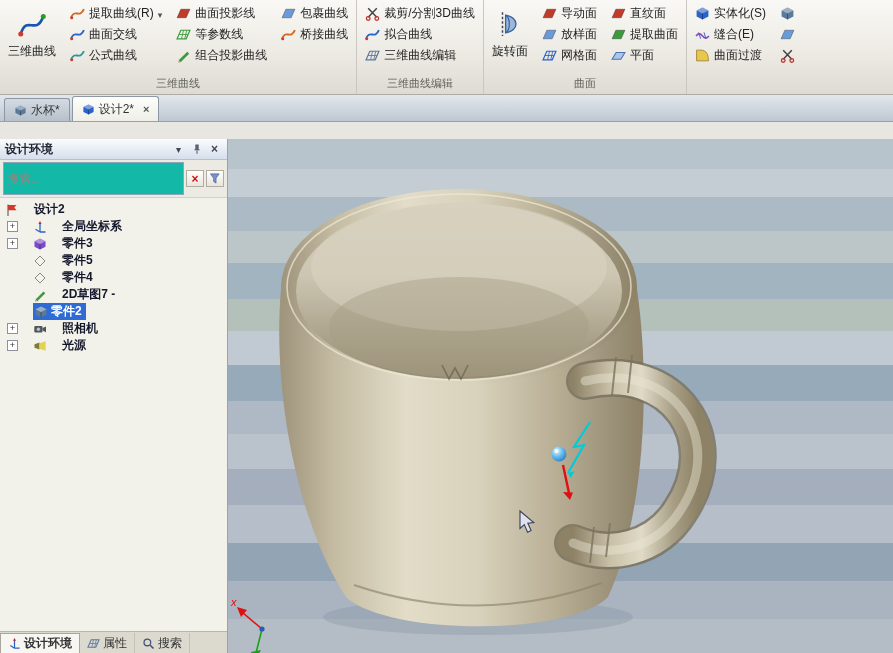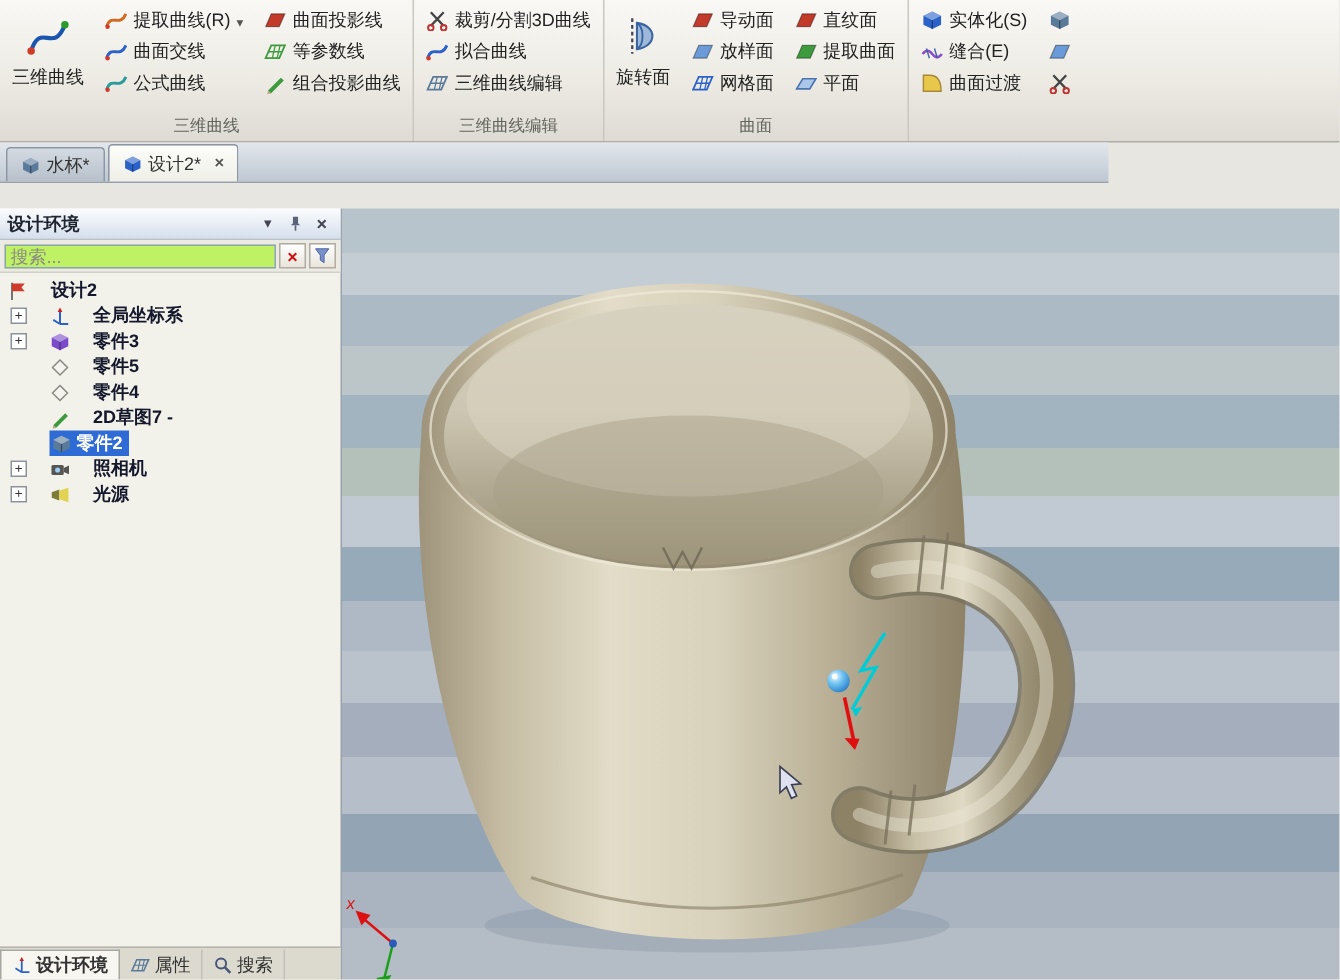--- a/index.html
+++ b/index.html
@@ -20,21 +20,21 @@
     gap:4px; padding:2px 5px; text-align:center; }
   .rgroup-title { margin-top:auto; text-align:center; font-size:11px; color:#63635d; padding:3px 2px 3px; }
   .dd::before { content:"▾"; font-size:9px; color:#555; }
   .ic { width:15px; height:15px; flex:none; }
   .bic { width:30px; height:30px; }
   .c-blue{color:#2a62c9}.c-red{color:#c23a2a}.c-orange{color:#d2691e}.c-green{color:#3d9b3d}
   .c-teal{color:#2a9a9a}.c-purple{color:#7a4ac9}.c-slate{color:#5a7a9a}.c-lblue{color:#6a9ad8}
   .c-olive{color:#8a8a3a}.c-gold{color:#c8a018}.c-dark{color:#444}
 
   
-  .doctabs { position:absolute; top:95px; left:0; width:739px; height:27px;
+  .doctabs { position:absolute; top:95px; left:0; width:893px; height:27px;
     background:linear-gradient(#e3e7ed,#bec8d3); border-bottom:1px solid #97a1ad;
     display:flex; align-items:flex-end; padding-left:4px; gap:2px; }
   .dtab { display:flex; align-items:center; gap:4px; height:23px; padding:0 9px;
     border:1px solid #8d97a3; border-bottom:none; border-radius:3px 3px 0 0;
     background:linear-gradient(#d4dae2,#b7c1cb); color:#333; }
   .dtab.active { background:linear-gradient(#fdfdfa,#efefe8); font-weight:normal; height:25px; }
   .tclose { margin-left:5px; font-size:11px; color:#555; line-height:1; }
   .tclose::before { content:"×"; font-weight:bold; }
 
   
@@ -46,21 +46,21 @@
   .phead { height:21px; flex:none; display:flex; align-items:center; gap:3px; padding:0 5px;
     background:linear-gradient(#fbfcfe,#d6dfec); border-bottom:1px solid #b9c1cd;
     font-weight:bold; color:#1e2430; }
   .phead .sp { margin-left:auto; }
   .hbtn { width:15px; height:15px; display:flex; align-items:center; justify-content:center;
     font-size:10px; color:#445; }
   .hbtn.close::before { content:"×"; font-weight:bold; font-size:12px; }
   .hbtn.chev::before { content:"▾"; }
   .searchrow { flex:none; display:flex; align-items:center; gap:2px; padding:2px 3px;
     background:#ecebe3; border-bottom:1px solid #d2d0c8; }
-  .searchinput { flex:1; height:16px; min-width:0; border:1px solid #8fa3bb; background:#bef264;
+  .searchinput { flex:1; height:33px; min-width:0; border:1px solid #8fa3bb; background:#14b8a6;
     font-size:12px; padding:0 3px; color:#333; font-family:inherit; }
   .searchinput::placeholder { color:#8a8a84; }
   .mbtn { width:18px; height:17px; flex:none; display:flex; align-items:center; justify-content:center;
     border:1px solid #b2aca2; background:linear-gradient(#fff,#e9e5dc); }
   .mbtn.clear { color:#cc1111; font-weight:bold; }
   .mbtn.clear::before { content:"×"; font-size:12px; }
 
   .tree { flex:1; overflow:hidden; padding:3px 0 0 2px; font-weight:bold; color:#14182c; }
   .trow { display:flex; align-items:center; gap:15px; height:17px; padding-left:3px; }
   .trow.child { padding-left:5px; }
@@ -215,20 +215,34 @@
           <svg class="ic c-green">
               <use href="#i-grid"></use>
             </svg>
           <span>等参数线</span>
         </div>
         <div class="sbtn">
           <svg class="ic c-olive">
               <use href="#i-sketch"></use>
             </svg>
           <span>组合投影曲线</span>
+        </div>
+      </div>
+      <div class="rcol">
+        <div class="sbtn">
+          <svg class="ic c-lblue">
+              <use href="#i-surf"></use>
+            </svg>
+          <span>包裹曲线</span>
+        </div>
+        <div class="sbtn">
+          <svg class="ic c-orange">
+              <use href="#i-curve"></use>
+            </svg>
+          <span>桥接曲线</span>
         </div>
       </div>
     </div>
     <div class="rgroup-title">三维曲线</div>
   </div>
 
   <div class="rgroup">
     <div class="rgroup-body">
       <div class="rcol">
         <div class="sbtn">

